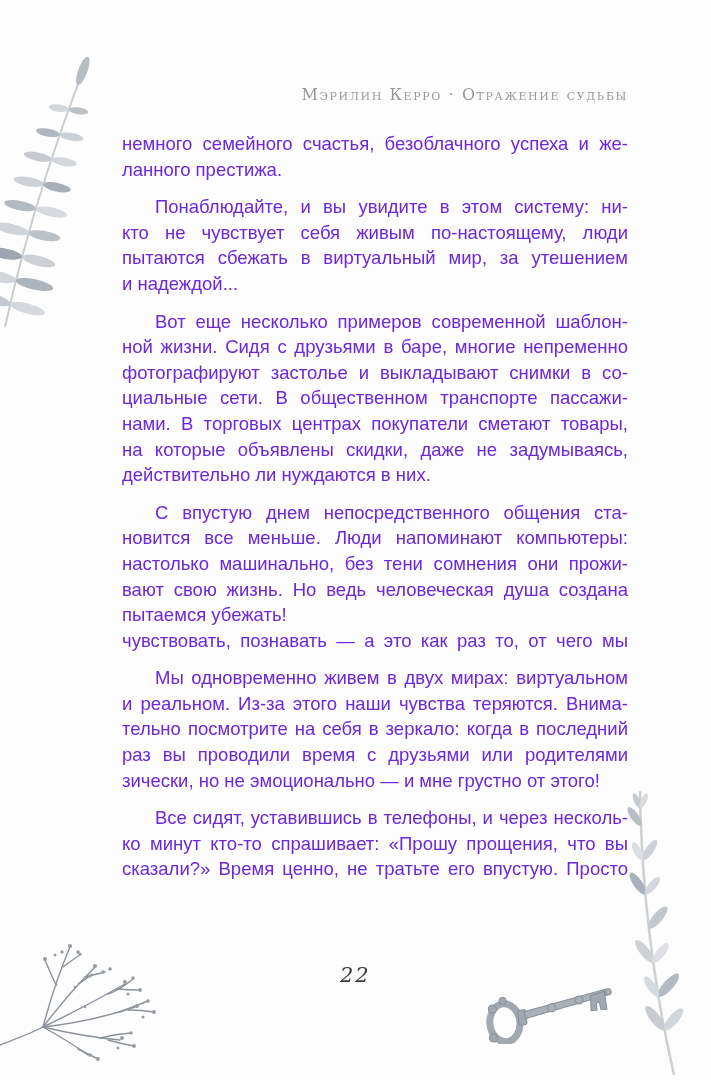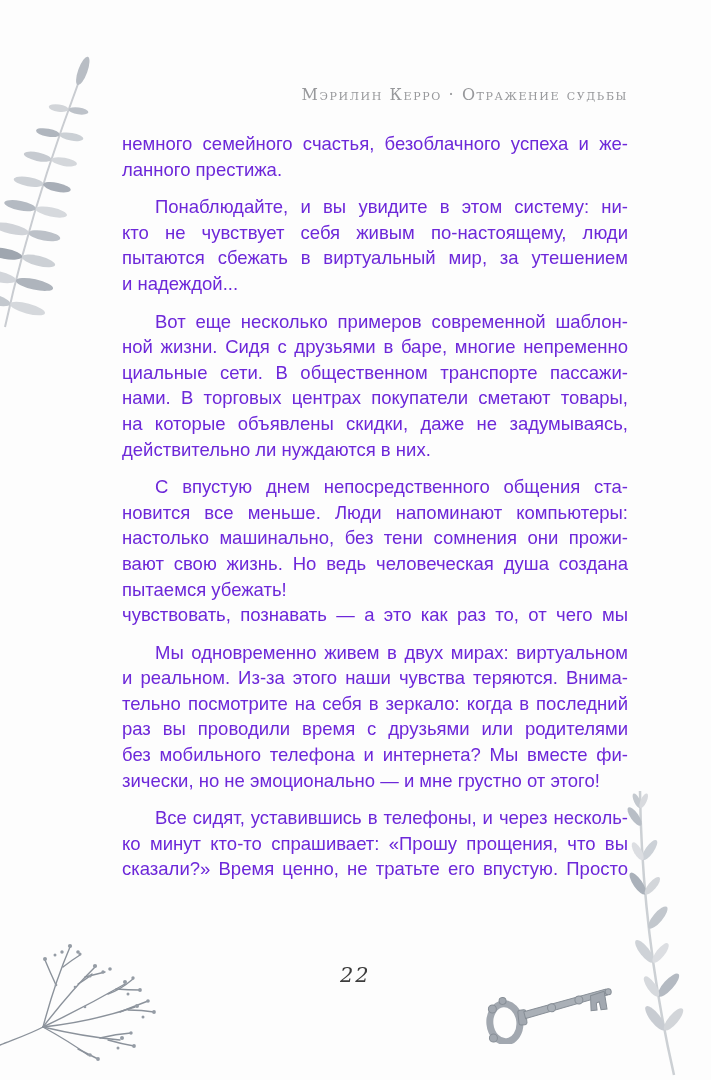--- a/index.html
+++ b/index.html
@@ -134,39 +134,39 @@
     </div>
     <div class="para">
       <div class="ln ind">Понаблюдайте, и вы увидите в этом систему: ни-</div>
       <div class="ln">кто не чувствует себя живым по-настоящему, люди</div>
       <div class="ln">пытаются сбежать в виртуальный мир, за утешением</div>
       <div class="ln end">и надеждой...</div>
     </div>
     <div class="para">
       <div class="ln ind">Вот еще несколько примеров современной шаблон-</div>
       <div class="ln">ной жизни. Сидя с друзьями в баре, многие непременно</div>
+      <div class="ln">фотографируют застолье и выкладывают снимки в со-</div>
       <div class="ln">циальные сети. В общественном транспорте пассажи-</div>
       <div class="ln">нами. В торговых центрах покупатели сметают товары,</div>
       <div class="ln">на которые объявлены скидки, даже не задумываясь,</div>
       <div class="ln end">действительно ли нуждаются в них.</div>
     </div>
     <div class="para">
       <div class="ln ind">С впустую днем непосредственного общения ста-</div>
       <div class="ln">новится все меньше. Люди напоминают компьютеры:</div>
       <div class="ln">настолько машинально, без тени сомнения они прожи-</div>
       <div class="ln">вают свою жизнь. Но ведь человеческая душа создана</div>
       <div class="ln end">пытаемся убежать!</div>
       <div class="ln">чувствовать, познавать — а это как раз то, от чего мы</div>
     </div>
     <div class="para">
       <div class="ln ind">Мы одновременно живем в двух мирах: виртуальном</div>
       <div class="ln">и реальном. Из-за этого наши чувства теряются. Внима-</div>
       <div class="ln">тельно посмотрите на себя в зеркало: когда в последний</div>
       <div class="ln">раз вы проводили время с друзьями или родителями</div>
-      <div class="ln">без мобильного телефона и интернета? Мы вместе фи-</div>
       <div class="ln end">зически, но не эмоционально — и мне грустно от этого!</div>
     </div>
     <div class="para">
       <div class="ln ind">Все сидят, уставившись в телефоны, и через несколь-</div>
       <div class="ln">ко минут кто-то спрашивает: «Прошу прощения, что вы</div>
       <div class="ln">сказали?» Время ценно, не тратьте его впустую. Просто</div>
     </div>
   </div>
 
   <div class="page-number">22</div>

